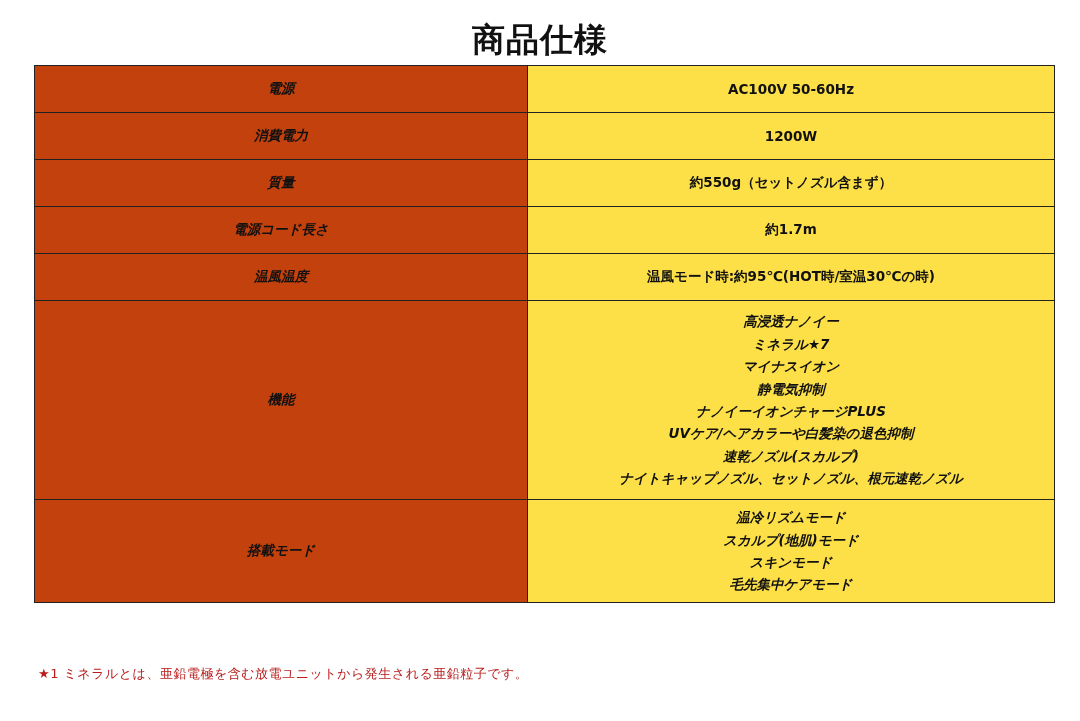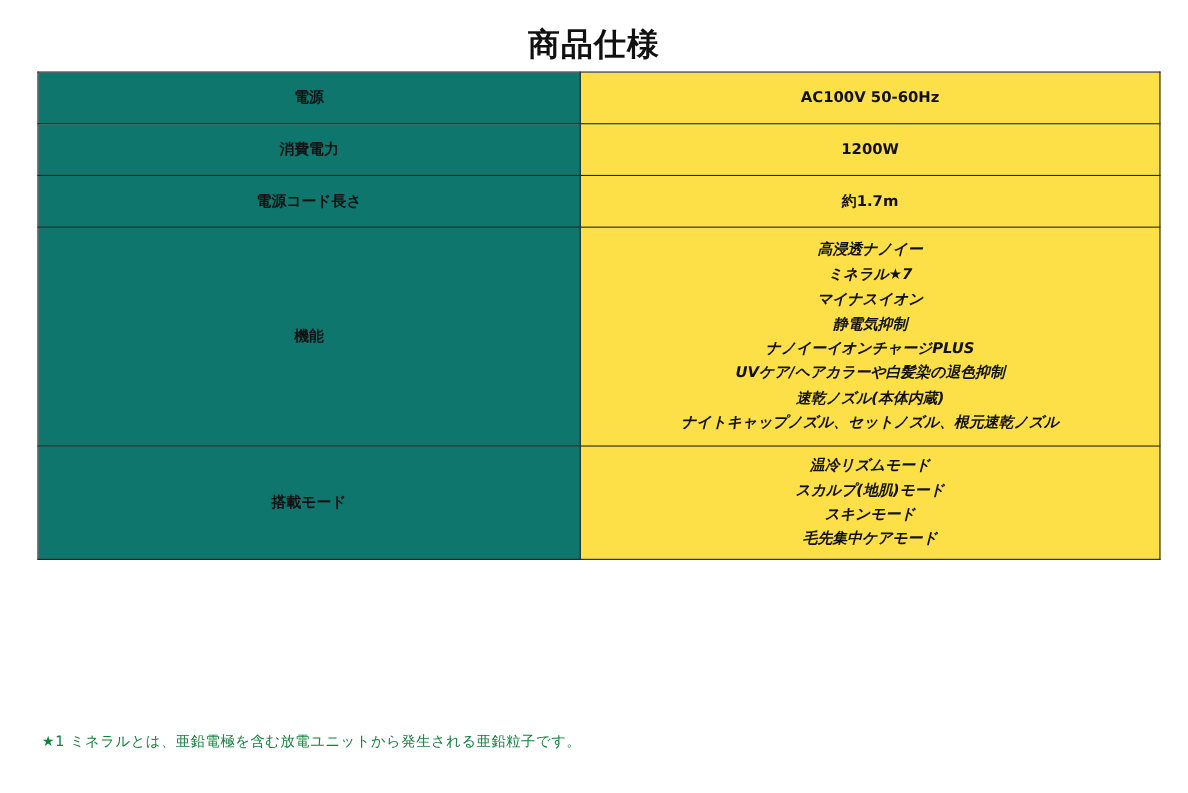--- a/index.html
+++ b/index.html
@@ -1,61 +1,69 @@
 <!DOCTYPE html>
 <html><head>
 <meta charset="utf-8">
 <style>
   html, body { margin: 0; padding: 0; background: #ffffff; }
   body { width: 1080px; height: 721px; position: relative; overflow: hidden;
          font-family: "DejaVu Sans", "Liberation Sans", sans-serif; color: #111; }
   .title { position: absolute; top: 18px; left: 0; width: 1080px; text-align: center;
-           font-size: 29px; font-weight: bold; letter-spacing: 1px; line-height: 44px; }
+           font-size: 33px; font-weight: bold; letter-spacing: 1px; line-height: 44px; }
   table.spec { position: absolute; top: 65px; left: 34px; width: 1021px;
                border-collapse: collapse; table-layout: fixed; }
   table.spec td { border: 1.5px solid #222; text-align: center; vertical-align: middle;
                   font-size: 13.5px; font-weight: bold; padding: 0; }
-  td.label { background: #0f766e; width: 492px; }
+  td.label { background: #c2410c; width: 492px; font-style: italic; }
   td.value { background: #fde047; }
   tr.r1 td { height: 46px; }
   tr.rf td { height: 198px; }
   tr.rm td { height: 102px; }
   .line { line-height: 22.4px; display: block; font-style: italic; }
-  .note { position: absolute; top: 665px; left: 38px; font-size: 13px; color: #15803d;
+  .note { position: absolute; top: 665px; left: 38px; font-size: 13px; color: #b91c1c;
           letter-spacing: 0.5px; }
 </style>
 </head>
 <body>
 
 <div class="title">商品仕様</div>
 
 <table class="spec">
   <tbody>
       <tr class="r1">
     <td class="label">電源</td>
     <td class="value">AC100V 50-60Hz</td>
   </tr>
   <tr class="r1">
     <td class="label">消費電力</td>
     <td class="value">1200W</td>
   </tr>
   <tr class="r1">
+    <td class="label">質量</td>
+    <td class="value">約550g（セットノズル含まず）</td>
+  </tr>
+  <tr class="r1">
     <td class="label">電源コード長さ</td>
     <td class="value">約1.7m</td>
+  </tr>
+  <tr class="r1">
+    <td class="label">温風温度</td>
+    <td class="value">温風モード時:約95℃(HOT時/室温30℃の時)</td>
   </tr>
   <tr class="rf">
     <td class="label">機能</td>
     <td class="value">
       <span class="line">高浸透ナノイー</span>
       <span class="line">ミネラル★7</span>
       <span class="line">マイナスイオン</span>
       <span class="line">静電気抑制</span>
       <span class="line">ナノイーイオンチャージPLUS</span>
       <span class="line">UVケア/ヘアカラーや白髪染の退色抑制</span>
-      <span class="line">速乾ノズル(本体内蔵)</span>
+      <span class="line">速乾ノズル(スカルプ)</span>
       <span class="line">ナイトキャップノズル、セットノズル、根元速乾ノズル</span>
     </td>
   </tr>
   <tr class="rm">
     <td class="label">搭載モード</td>
     <td class="value">
       <span class="line">温冷リズムモード</span>
       <span class="line">スカルプ(地肌)モード</span>
       <span class="line">スキンモード</span>
       <span class="line">毛先集中ケアモード</span>

